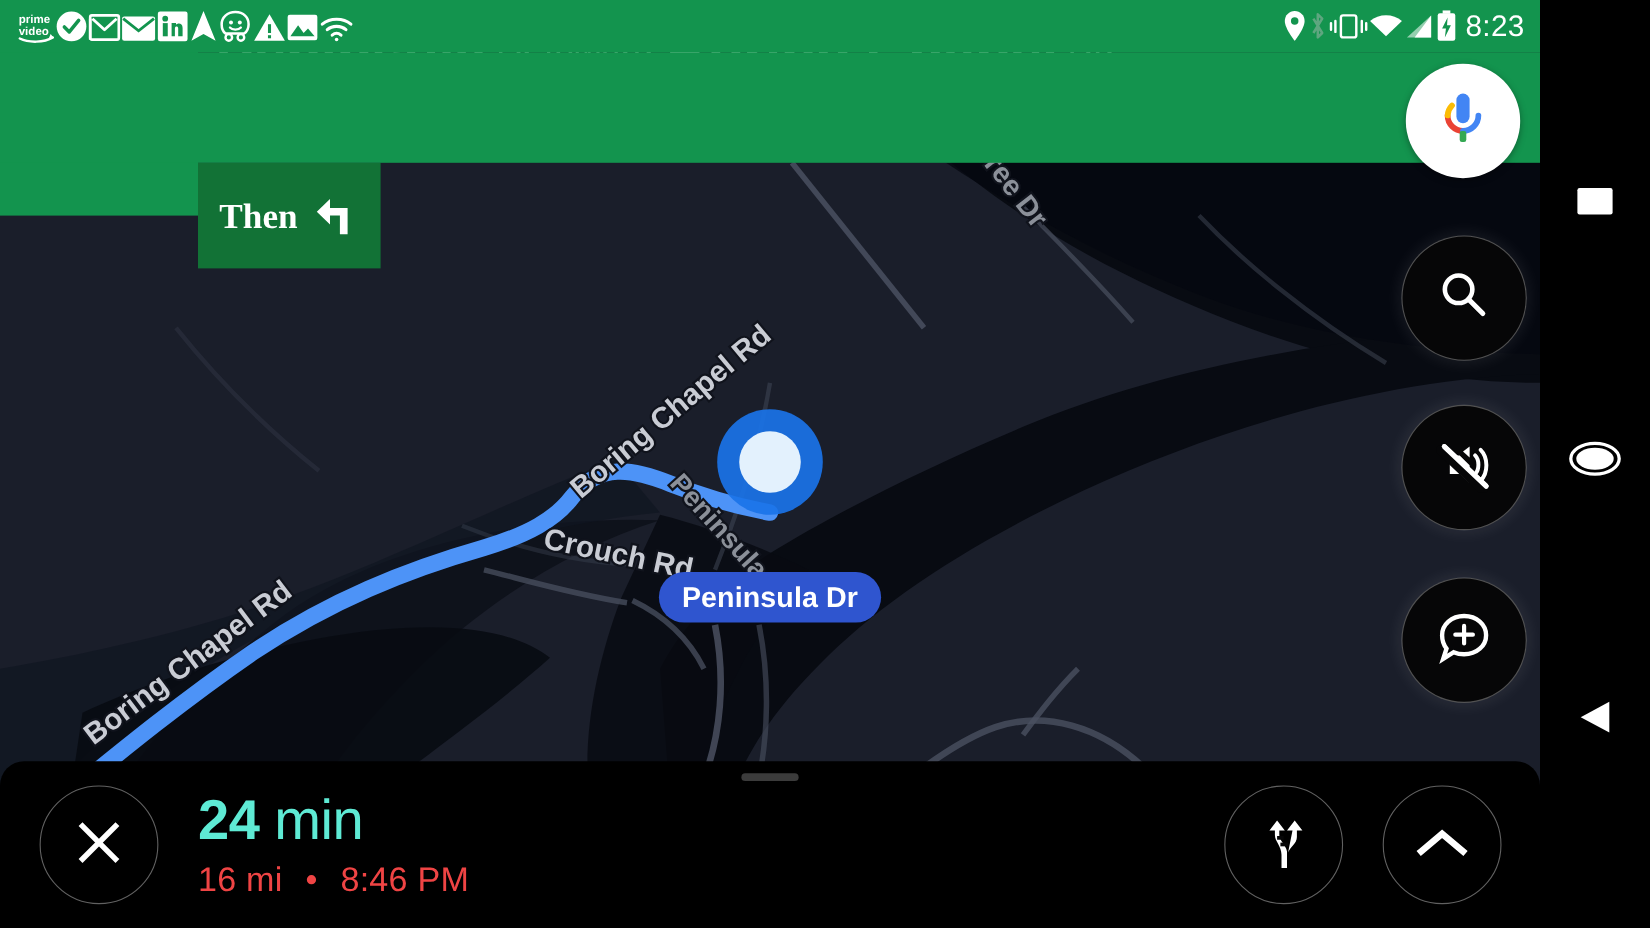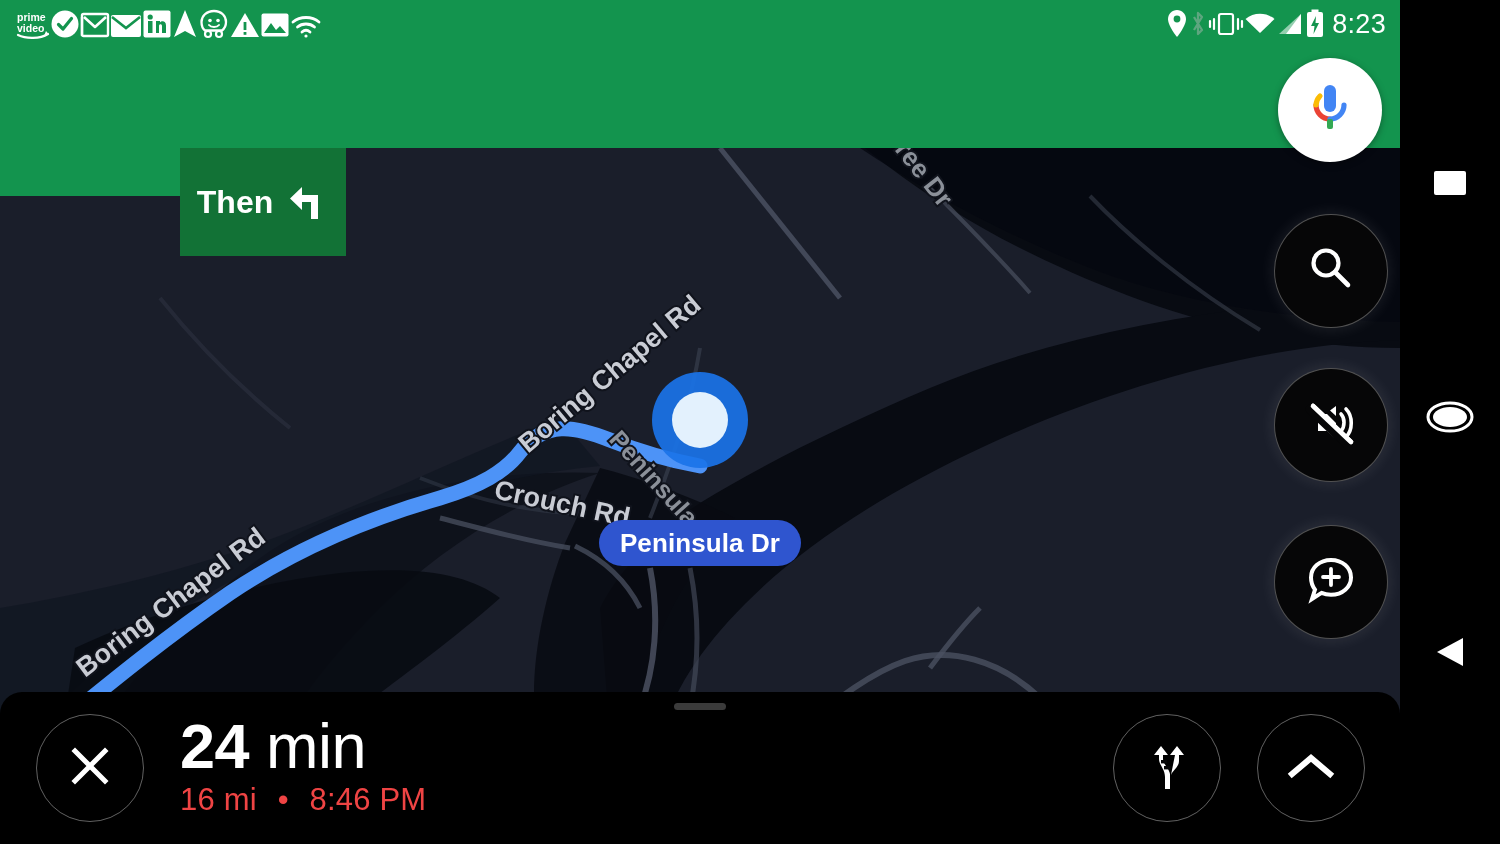--- a/index.html
+++ b/index.html
@@ -81,25 +81,26 @@
     margin-left: 9px; margin-right: 9px;
   }
   .street-toward {
     color: #fff; font-size: 33px; font-weight: normal;
     margin-right: 12px;
   }
 
   
   #then-panel {
     position: absolute; left: 180px; top: 148px;
-    width: 166px; height: 108px;
+    width: 166px; height: 96px;
     background: #127236;
     z-index: 29;
     display: flex; align-items: center; justify-content: center;
     gap: 14px;
+    font-family: Liberation Serif, serif;
   }
   #then-label { color: #fff; font-size: 32px; font-weight: bold; }
 
   
   #mic-btn {
     position: absolute; right: 18px; top: 58px;
     width: 104px; height: 104px; border-radius: 50%;
     background: #fff; z-index: 35;
     display: flex; align-items: center; justify-content: center;
     box-shadow: 0 2px 7px rgba(0,0,0,.35);
@@ -136,21 +137,21 @@
     position: absolute; left: 36px; top: 22px;
     width: 106px; height: 106px; border-radius: 50%;
     border: 1px solid rgba(255,255,255,.38);
     display: flex; align-items: center; justify-content: center;
     background: transparent;
   }
   #eta-block {
     position: absolute; left: 180px; top: 26px;
   }
   #eta-time {
-    font-size: 63px; font-weight: bold; color: #ffffff;
+    font-size: 51px; font-weight: bold; color: #5eead4;
     letter-spacing: -.5px; line-height: 56px;
   }
   #eta-time .unit { font-weight: normal; }
   #eta-sub {
     font-size: 31px; color: #ef4444; margin-top: 8px;
     letter-spacing: .2px;
   }
   .rnd-btn {
     position: absolute; top: 22px;
     width: 106px; height: 106px; border-radius: 50%;

